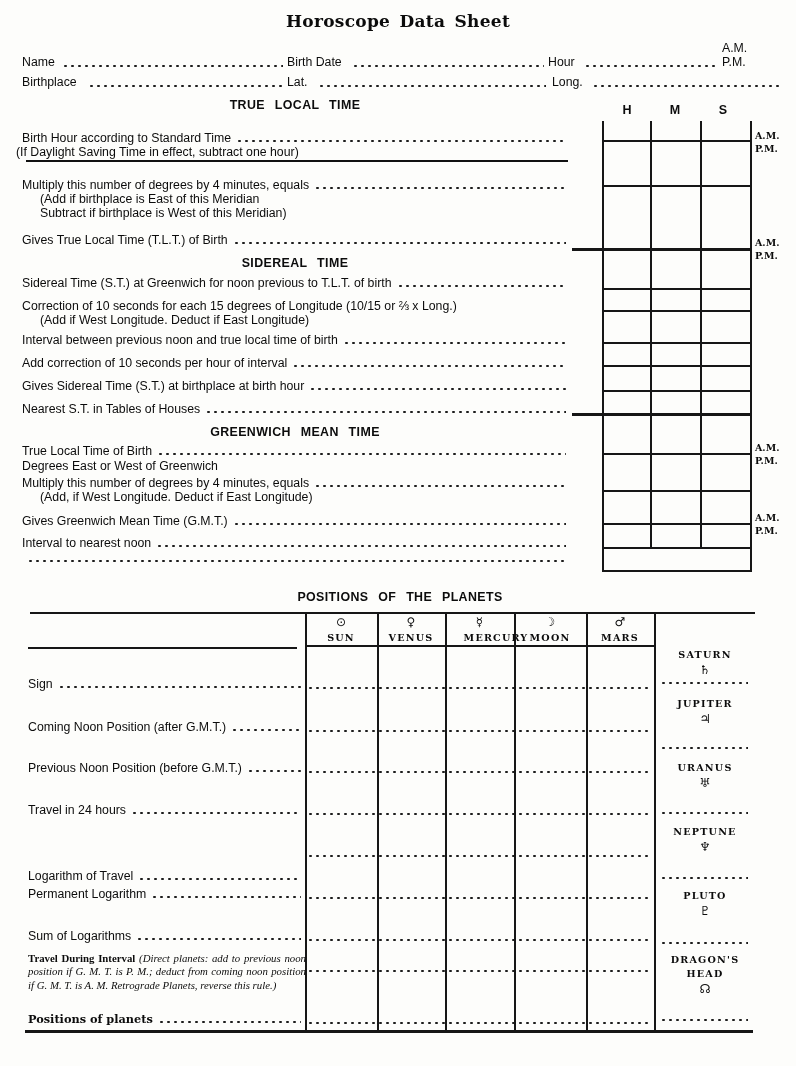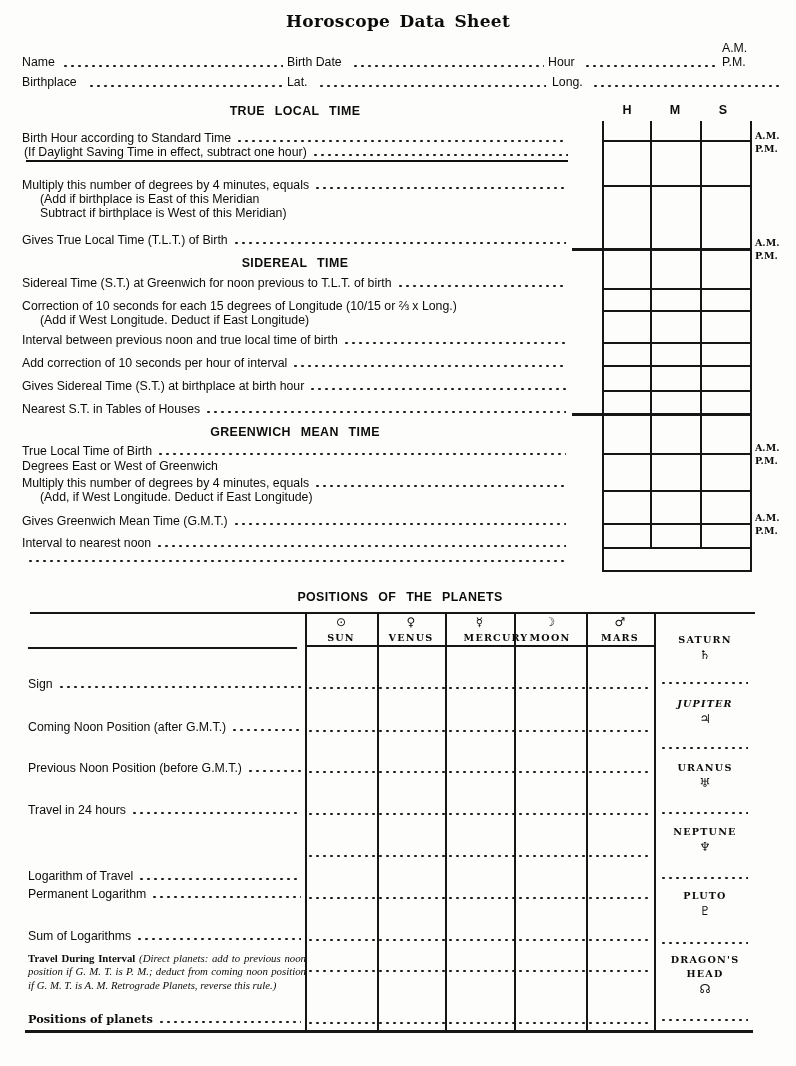--- a/index.html
+++ b/index.html
@@ -52,26 +52,26 @@
   <span class="lbl" style="left:552px;top:75px">Long.</span>
 
   <div class="dotline" style="left:62px;top:63px;width:221px"></div>
   <div class="dotline" style="left:352px;top:63px;width:192px"></div>
   <div class="dotline" style="left:584px;top:63px;width:134px"></div>
   <div class="dotline" style="left:88px;top:83px;width:195px"></div>
   <div class="dotline" style="left:318px;top:83px;width:228px"></div>
   <div class="dotline" style="left:592px;top:83px;width:191px"></div>
 
   <div id="sections">
-      <div class="sec-title" style="top: 104px; text-align: center;">TRUE LOCAL TIME</div>
+      <div class="sec-title" style="top: 98px; text-align: center;">TRUE LOCAL TIME</div>
       <div class="frow" style="left: 22px; top: 131px; width: 546px;">
         <span class="flabel">Birth Hour according to Standard Time</span>
         <div class="dots"></div>
       </div>
-      <div class="frow" style="left: 24px; top: 145px; width: 546px;">
+      <div class="frow" style="left: 16px; top: 145px; width: 546px; flex-direction: column;">
         <span class="flabel">(If Daylight Saving Time in effect, subtract one hour)</span>
         <div class="dots"></div>
       </div>
       <div class="frow" style="left: 22px; top: 160px; width: 546px;">
         <div class="rule"></div>
       </div>
       <div class="frow" style="left: 22px; top: 178px; width: 546px;">
         <span class="flabel">Multiply this number of degrees by 4 minutes, equals</span>
         <div class="dots"></div>
       </div>
@@ -236,25 +236,25 @@
         <div class="dots"></div>
       </div>
       <div class="frow" style="left: 28px; top: 929px; width: 275px;">
         <span class="flabel">Sum of Logarithms</span>
         <div class="dots"></div>
       </div>
       <div class="frow serif-row" style="left: 28px; top: 1012px; width: 275px;">
         <span class="flabel">Positions of planets</span>
         <div class="dots"></div>
       </div>
-      <div class="side-block" style="top: 633px; text-align: center;">
+      <div class="side-block" style="top: 648px; text-align: center;">
         <div class="nm">SATURN</div>
         <div class="sym">♄</div>
       </div>
-      <div class="side-block" style="top: 697px; font-style: italic;">
+      <div class="side-block" style="top: 697px;">
         <div class="nm">JUPITER</div>
         <div class="sym">♃</div>
       </div>
       <div class="side-block" style="top: 761px;">
         <div class="nm">URANUS</div>
         <div class="sym">♅</div>
       </div>
       <div class="side-block" style="top: 825px;">
         <div class="nm">NEPTUNE</div>
         <div class="sym">♆</div>

